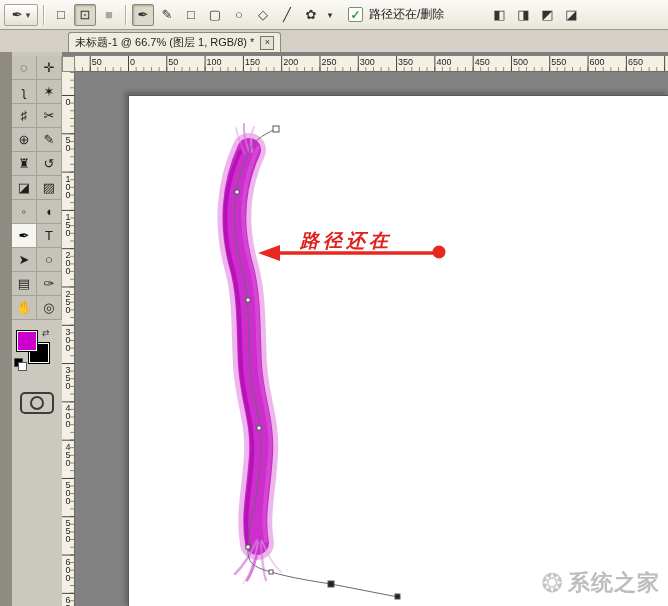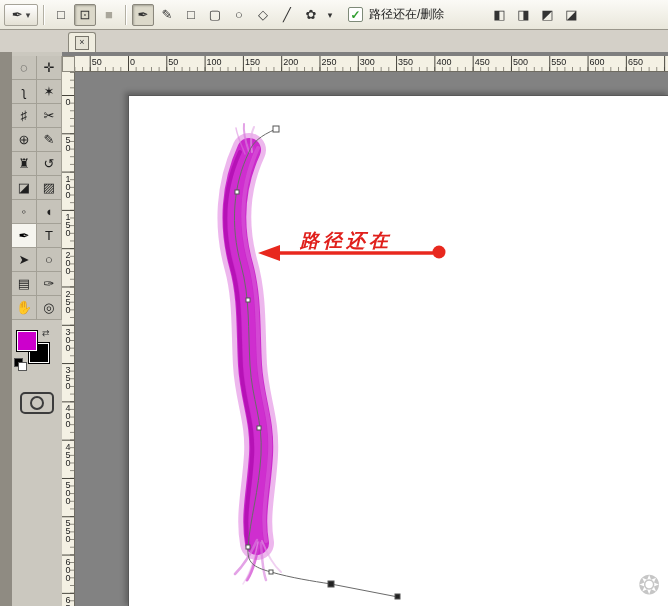--- a/index.html
+++ b/index.html
@@ -119,20 +119,21 @@
   <span id="path-area-group">
       <span class="ob-btn">◧</span>
       <span class="ob-btn">◨</span>
       <span class="ob-btn">◩</span>
       <span class="ob-btn">◪</span>
     </span>
 </div>
 
 <div id="tab-bar">
   <div id="doc-tab">
+    <span>未标题-1 @ 66.7% (图层 1, RGB/8) *</span>
     <span id="tab-close">×</span>
   </div>
 </div>
 
 <div id="dock-strip">
   <div id="dock-collapse">◀◀</div>
 </div>
 
 <div id="left-panel">
   <div id="toolbox-grid">
@@ -249,13 +250,14 @@
   <g>
     <line x1="433" y1="253" x2="268" y2="253" stroke="#e8281e" stroke-width="3.5"></line>
     <polygon points="258,253 280,245 280,261" fill="#e8281e"></polygon>
     <circle cx="439" cy="252" r="6.5" fill="#e8281e"></circle>
   </g>
   <text x="300" y="247" font-size="19" font-weight="bold" font-style="italic" font-family="DejaVu Serif, Liberation Serif, serif" fill="#e0201c" letter-spacing="4">路径还在</text>
 </svg>
 
 <div id="watermark">
   <span class="wm-icon">❂</span>
+  <span class="wm-text">系统之家</span>
 </div>
 
 </body></html>

